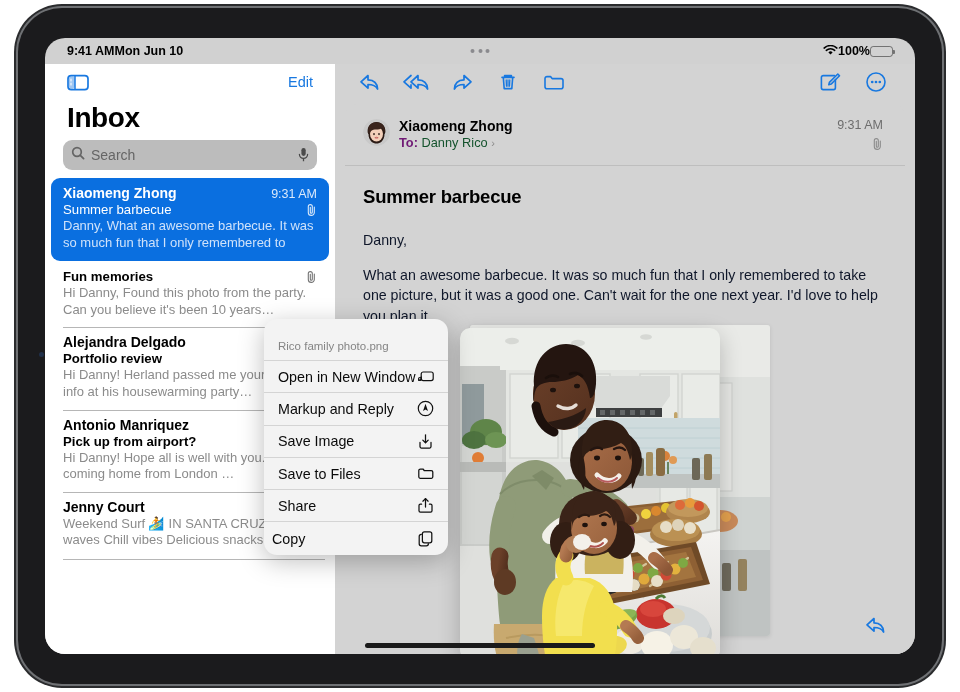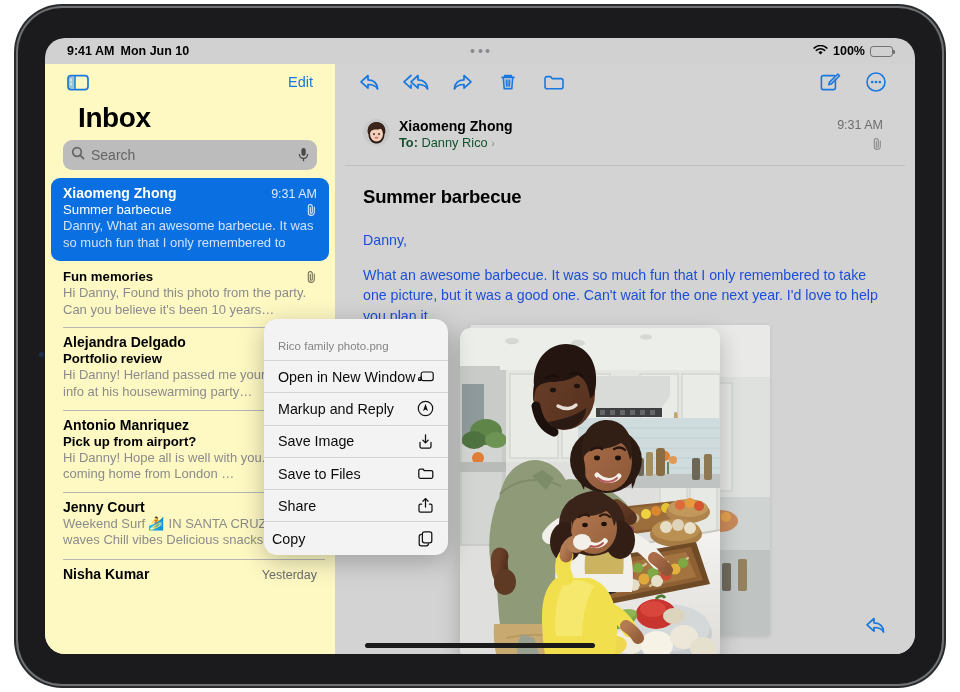--- a/index.html
+++ b/index.html
@@ -41,23 +41,23 @@
   }
 
   
   #status-bar {
     position: absolute; left: 0; top: 0;
     width: 870px; height: 26px;
     display: flex; align-items: center;
     padding: 0 22px;
     font-size: 12.5px; font-weight: bold; color: #000;
   }
-  #status-left { display: flex; gap: 6px; }
+  #status-left { display: flex; gap: 0; }
   #status-right {
-    margin-left: auto; display: flex; align-items: center; gap: 5px;
+    margin-left: auto; display: flex; align-items: center; 
   }
   .wifi-glyph { font-size: 12px; line-height: 1; }
   #battery-pct { font-size: 12.5px; font-weight: bold; }
   #battery-icon {
     width: 23px; height: 11px;
     border: 1.3px solid rgba(0,0,0,.45);
     border-radius: 3.2px; position: relative;
     padding: 1px;
   }
   #battery-icon::after {
@@ -74,33 +74,33 @@
   }
   #multitask-handle i {
     width: 4px; height: 4px; border-radius: 50%;
     background: #8a8a8e; display: block;
   }
 
   
   #sidebar {
     position: absolute; left: 0; top: 26px;
     width: 290px; height: 590px;
-    background: #fef9c3;
+    background: #ffffff;
     display: flex; flex-direction: column;
   }
   #sidebar-top {
     height: 36px; display:flex; align-items:center;
     padding: 0 22px; justify-content: space-between;
   }
   #sidebar-toggle { width: 22px; height: 17px; cursor: pointer; }
   #edit-button {
     color: #1878e0; font-size: 14.5px; cursor: pointer;
   }
   #inbox-title {
-    padding: 2px 33px 6px; font-size: 28px; font-weight: bold;
+    padding: 2px 22px 6px; font-size: 28px; font-weight: bold;
     color: #000; letter-spacing: -0.4px;
   }
   #search-wrap { padding: 0 18px 8px; }
   #search-field {
     height: 30px; border-radius: 9px; background: #bcbcbc;
     display: flex; align-items: center; gap: 6px;
     padding: 0 8px;
   }
   #search-placeholder { color: #656565; font-size: 14px; flex: 1; }
   .mic-icon { width: 11px; height: 16px; }
@@ -167,36 +167,36 @@
     display:flex; align-items:flex-start; gap: 9px;
     padding: 14px 22px 10px 18px;
     border-bottom: 1px solid #bebebe;
   }
   #avatar {
     width: 27px; height: 27px; border-radius: 50%;
     overflow:hidden; flex-shrink:0; margin-top:1px;
   }
   #sender-name { font-size: 14px; font-weight: bold; color:#000; }
   #recipient-line { font-size: 12.8px; margin-top: 1px; }
-  #recipient-label { color:#14532d; font-weight: bold; }
+  #recipient-label { color:#701a75; font-weight: bold; }
   #recipient-name { color:#14532d; }
   .chev { color:#8b8b8b; font-size: 11px; }
   #msg-time-col {
     margin-left:auto; text-align:right; display:flex;
     flex-direction: column; align-items:flex-end; gap:5px;
   }
   #msg-time { font-size:12.5px; color:#6d6d6d; }
 
   #msg-body { padding: 20px 22px 0 18px; position: relative; }
   #msg-subject {
     font-size: 18.5px; font-weight: bold; color:#000;
     margin-bottom: 22px; letter-spacing: -.2px;
   }
   .body-para {
-    font-size: 14.2px; color:#1d4ed8; line-height: 1.46;
+    font-size: 14.2px; color:#0f172a; line-height: 1.46;
     margin-bottom: 14px;
   }
 
   
   #photo-back {
     position: absolute; left: 425px; top: 287px;
     width: 300px; height: 311px;
     border-radius: 3px; overflow: hidden;
     box-shadow: 0 1px 4px rgba(0,0,0,.10);
   }
@@ -361,24 +361,20 @@
             <div class="mail-row">
               <div class="sep"></div>
               <div class="mail-line1">
                 <span class="mail-sender">Jenny Court</span>
                 <span class="mail-time"></span>
               </div>
               <div class="mail-preview">Weekend Surf 🏄 IN SANTA CRUZ Glassy waves Chill vibes Delicious snacks Sunrise…</div>
             </div>
             <div class="mail-row">
               <div class="sep"></div>
-              <div class="mail-line1">
-                <span class="mail-sender">Nisha Kumar</span>
-                <span class="mail-time">Yesterday</span>
-              </div>
             </div>
           </div>
 
       </div>
 
       <div id="message-pane">
 
         <div id="msg-toolbar">
           <span class="tb-btn">
             <svg viewBox="0 0 26 22" width="26" height="22">

